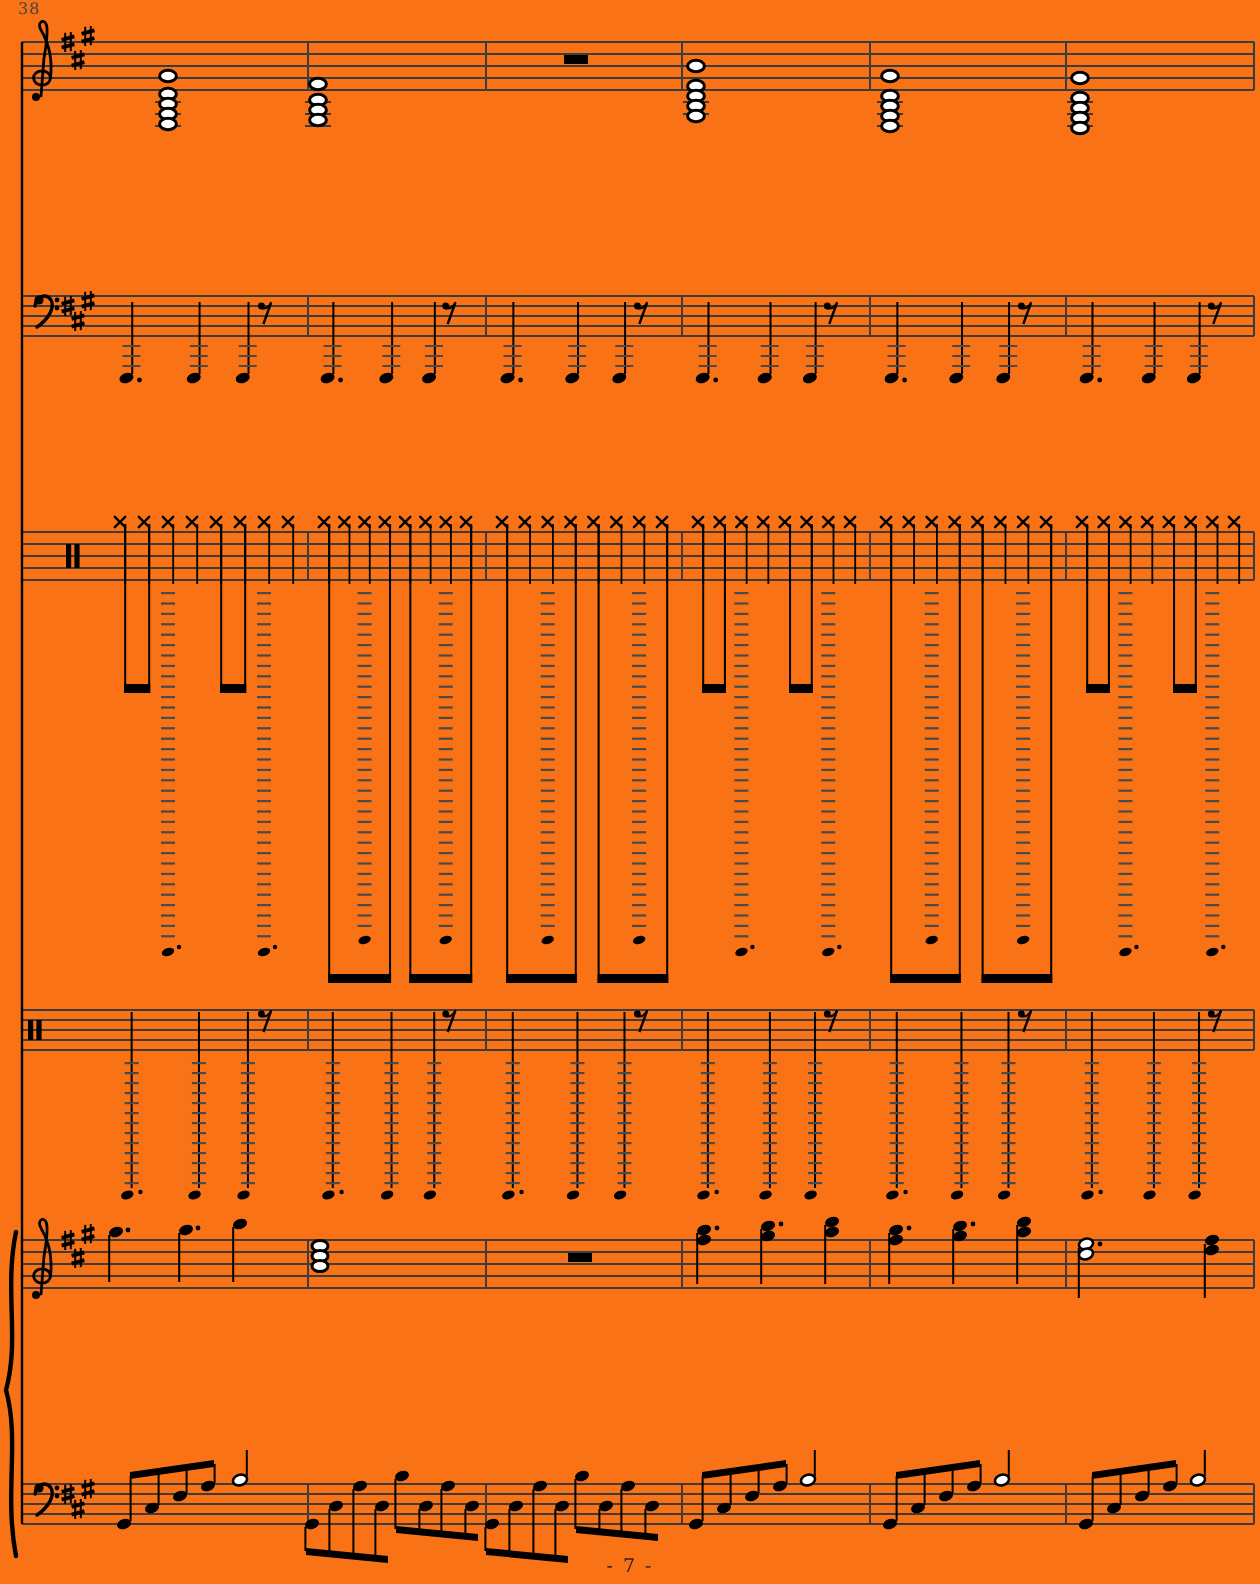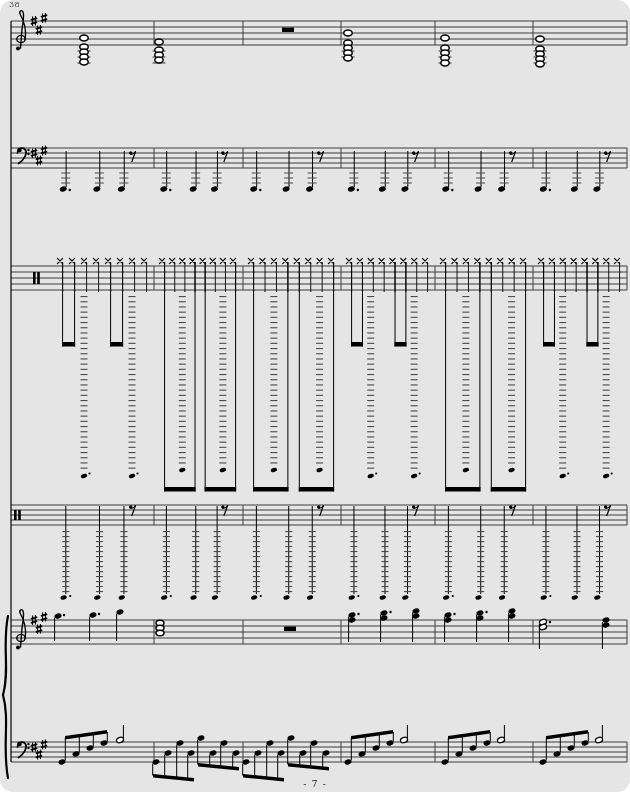--- a/index.html
+++ b/index.html
@@ -1,17 +1,17 @@
 <!DOCTYPE html>
 <html><head>
 <meta charset="utf-8">
 <style>
   html,body{margin:0;padding:0;background:#fff;}
-  #sheet{position:relative;width:630px;height:792px;background:#e5e5e5;overflow:hidden;
-         font-family:"DejaVu Serif", serif;border-radius:13px;}
+  #sheet{position:relative;width:630px;height:792px;background:#f97316;overflow:hidden;
+         font-family:"DejaVu Serif", serif;}
   #measure-number{position:absolute;left:9px;top:0px;font-size:8px;color:#444;letter-spacing:0.5px;}
   #page-number{position:absolute;left:0;top:778px;width:630px;text-align:center;font-size:9.5px;color:#222;letter-spacing:1px;}
   svg{position:absolute;left:0;top:0;}
 </style>
 </head>
 <body>
 
 <div id="sheet">
   <div id="measure-number">38</div>
   <div id="page-number">- 7 -</div>

